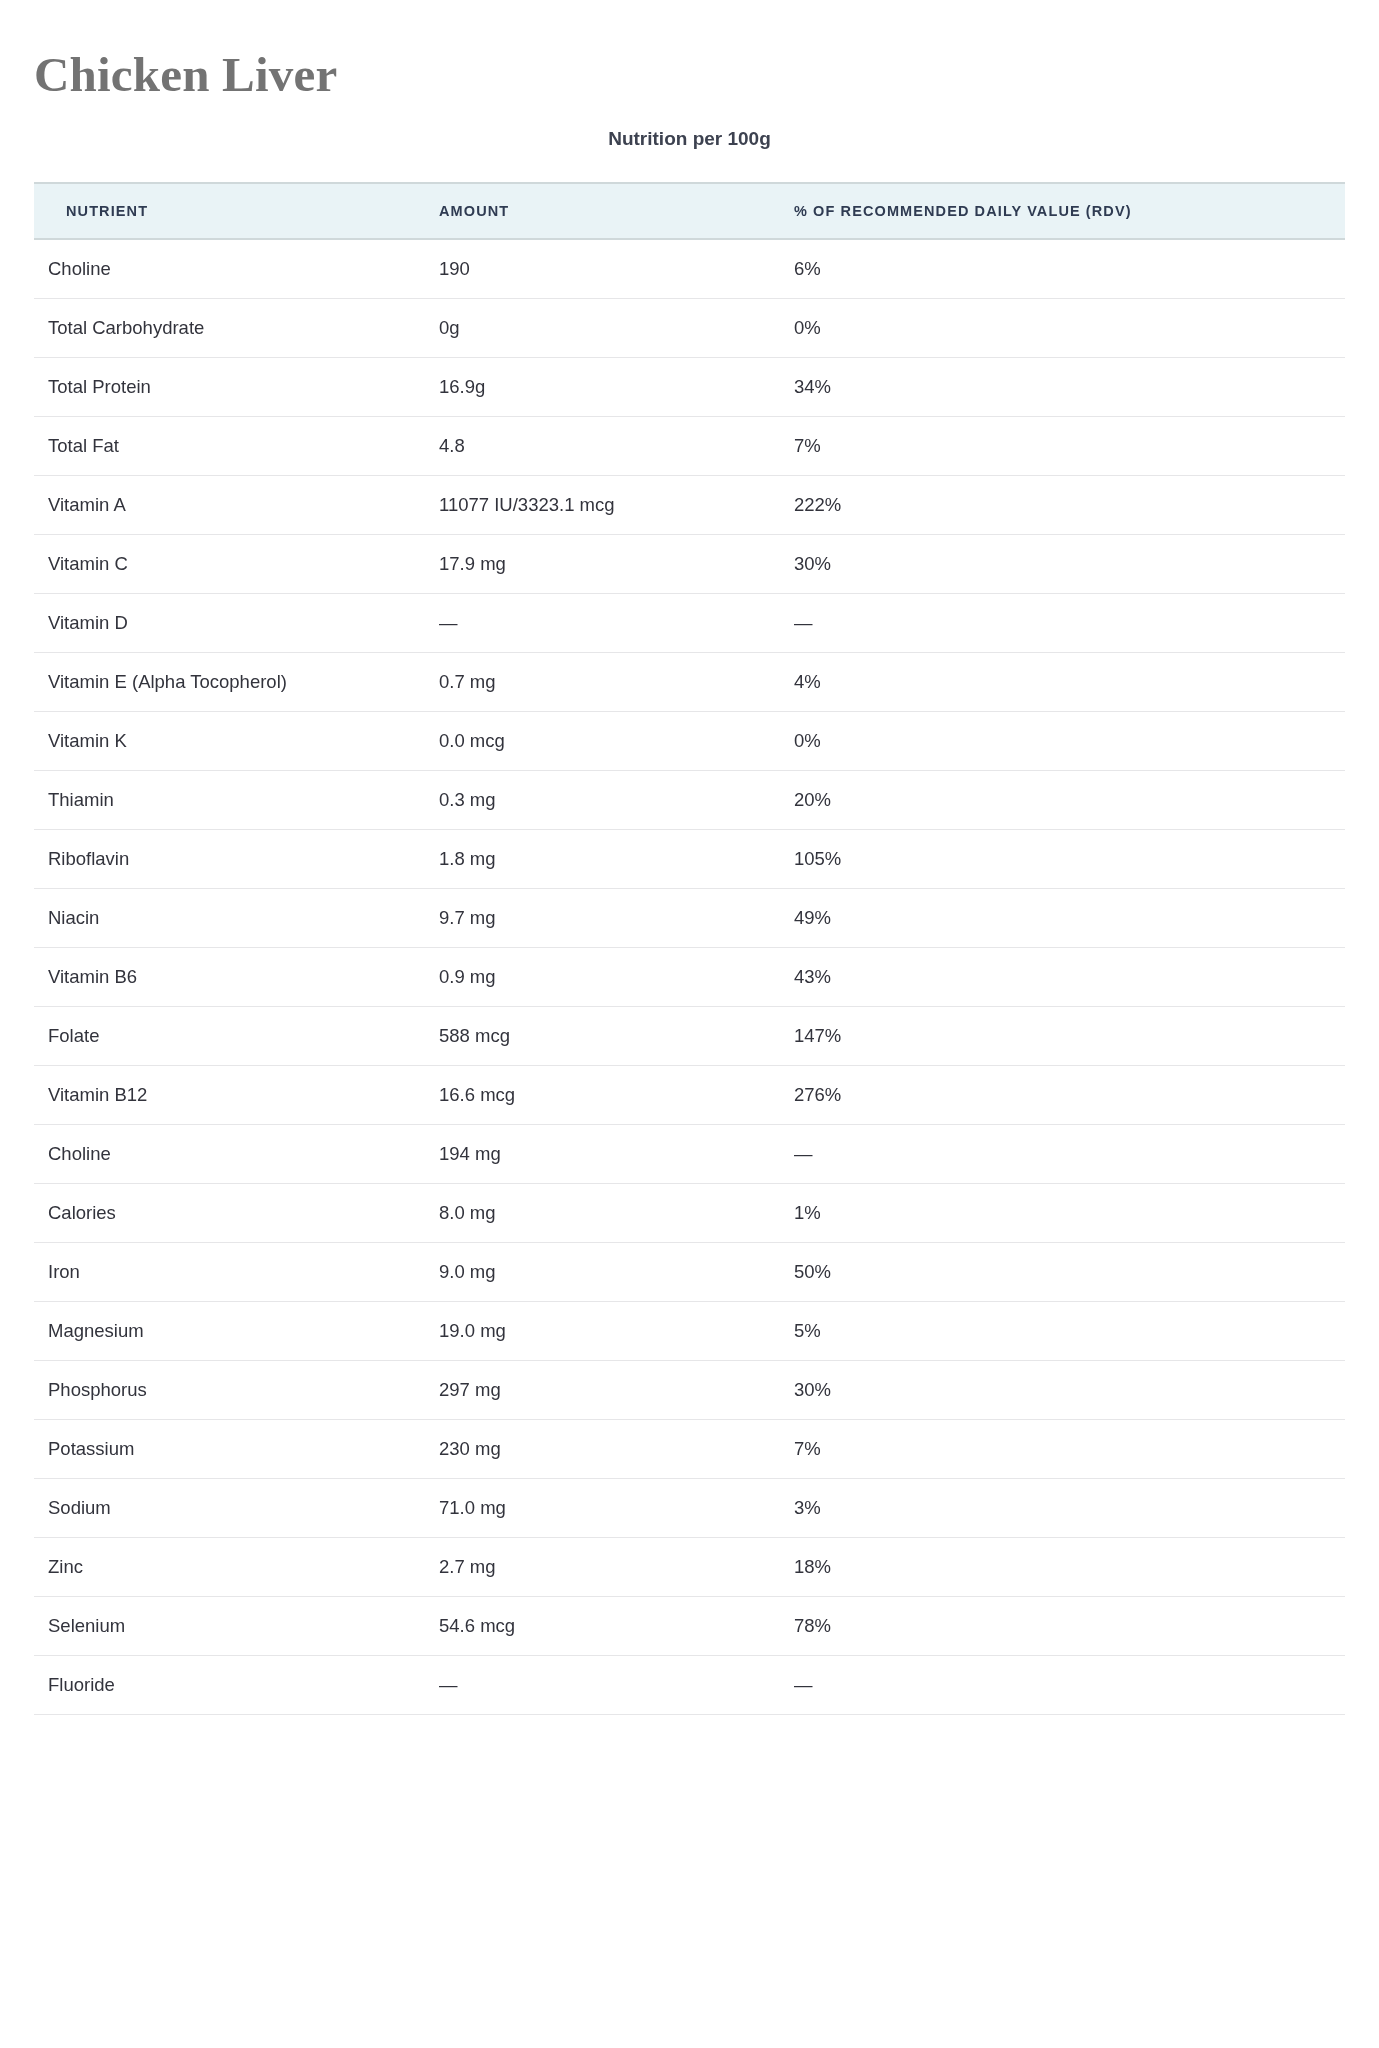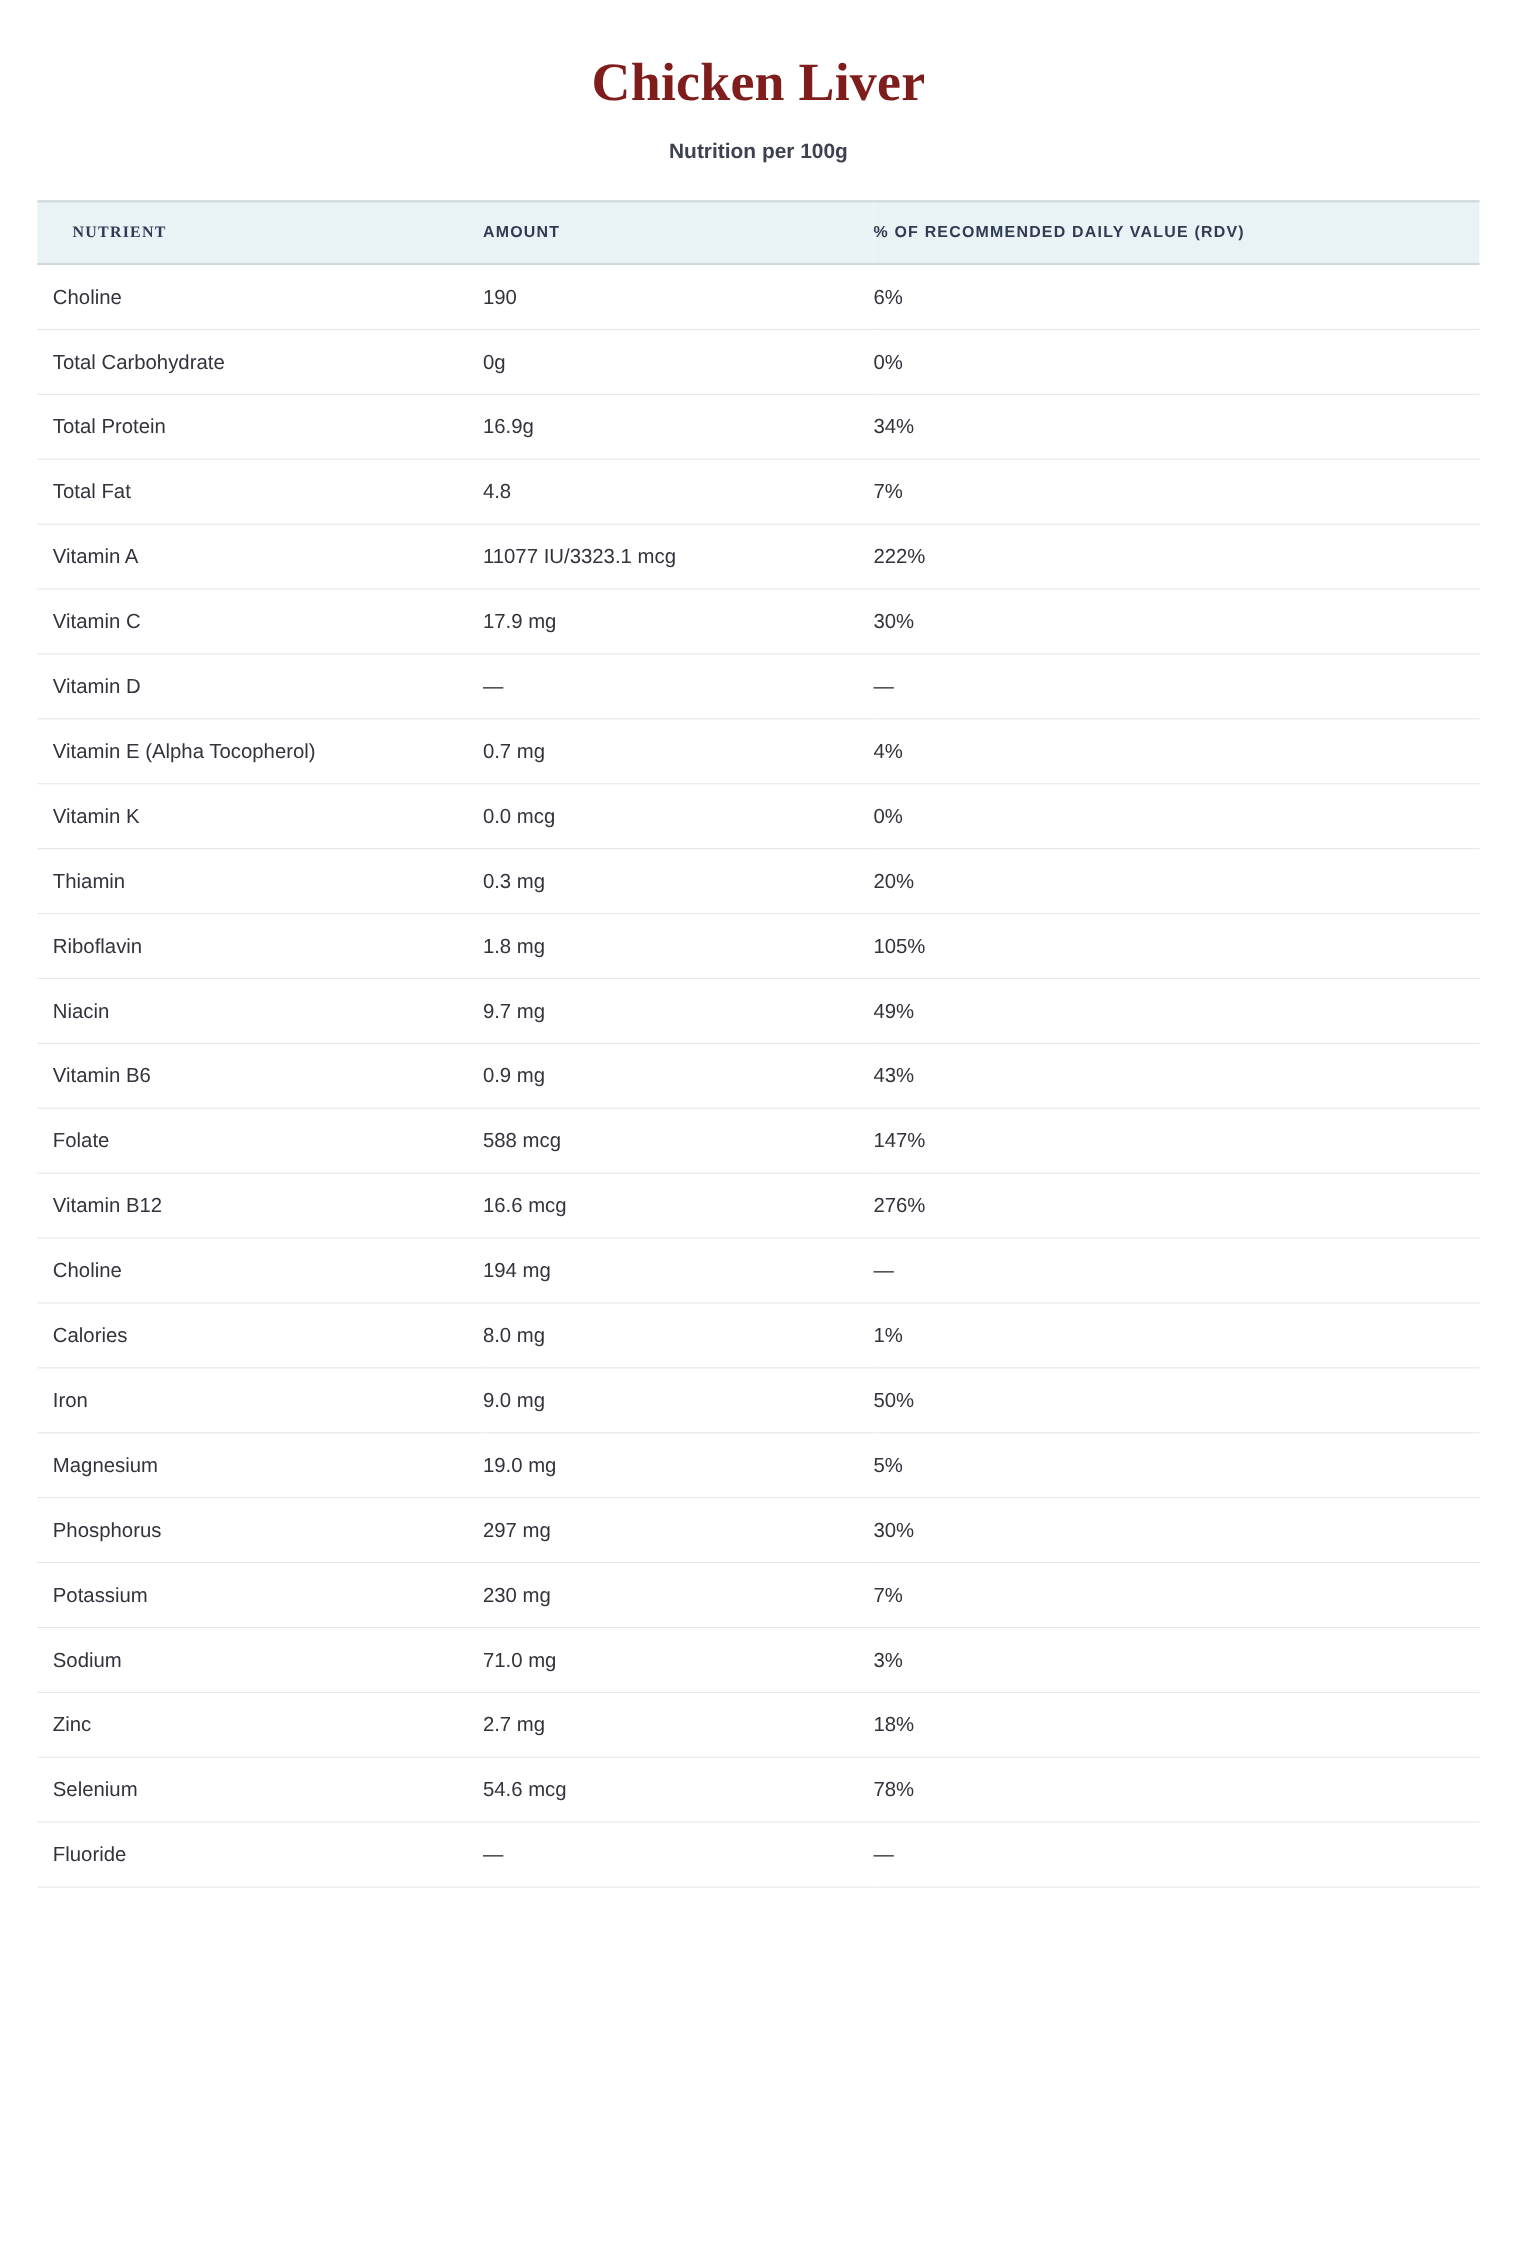--- a/index.html
+++ b/index.html
@@ -17,22 +17,21 @@
   .page {
     width: 1379px;
     box-sizing: border-box;
     padding: 0 34px;
   }
   .title {
     font-family: "Liberation Serif", serif;
     font-weight: bold;
     font-size: 49px;
     line-height: 1.1;
-    text-align: center;
-    color: #7f1d1d;
+    color: #737373;
     margin: 48px 0 0 0;
     letter-spacing: 0.2px;
   }
   .subtitle {
     text-align: center;
     font-size: 19px;
     color: #3d4250;
     margin: 26px 0 0 0;
     font-weight: 700;
   }
@@ -47,21 +46,21 @@
     text-align: left;
     font-size: 14.5px;
     font-weight: 700;
     letter-spacing: 1.1px;
     color: #2f3b52;
     padding: 19px 0 19px 0;
     border-top: 2px solid #cfd8da;
     border-bottom: 2px solid #cfd8da;
     text-transform: uppercase;
   }
-  table.nutrition thead th.c0 { padding-left: 32px; font-family: Liberation Serif, serif; }
+  table.nutrition thead th.c0 { padding-left: 32px; }
   col.c0 { width: 405px; }
   col.c1 { width: 355px; }
   col.c2 { width: 551px; }
   table.nutrition tbody td {
     font-size: 18.5px;
     color: #32333c;
     padding: 18px 0 18px 0;
     border-bottom: 1px solid #e6e6e8;
     vertical-align: middle;
     font-weight: 400;

